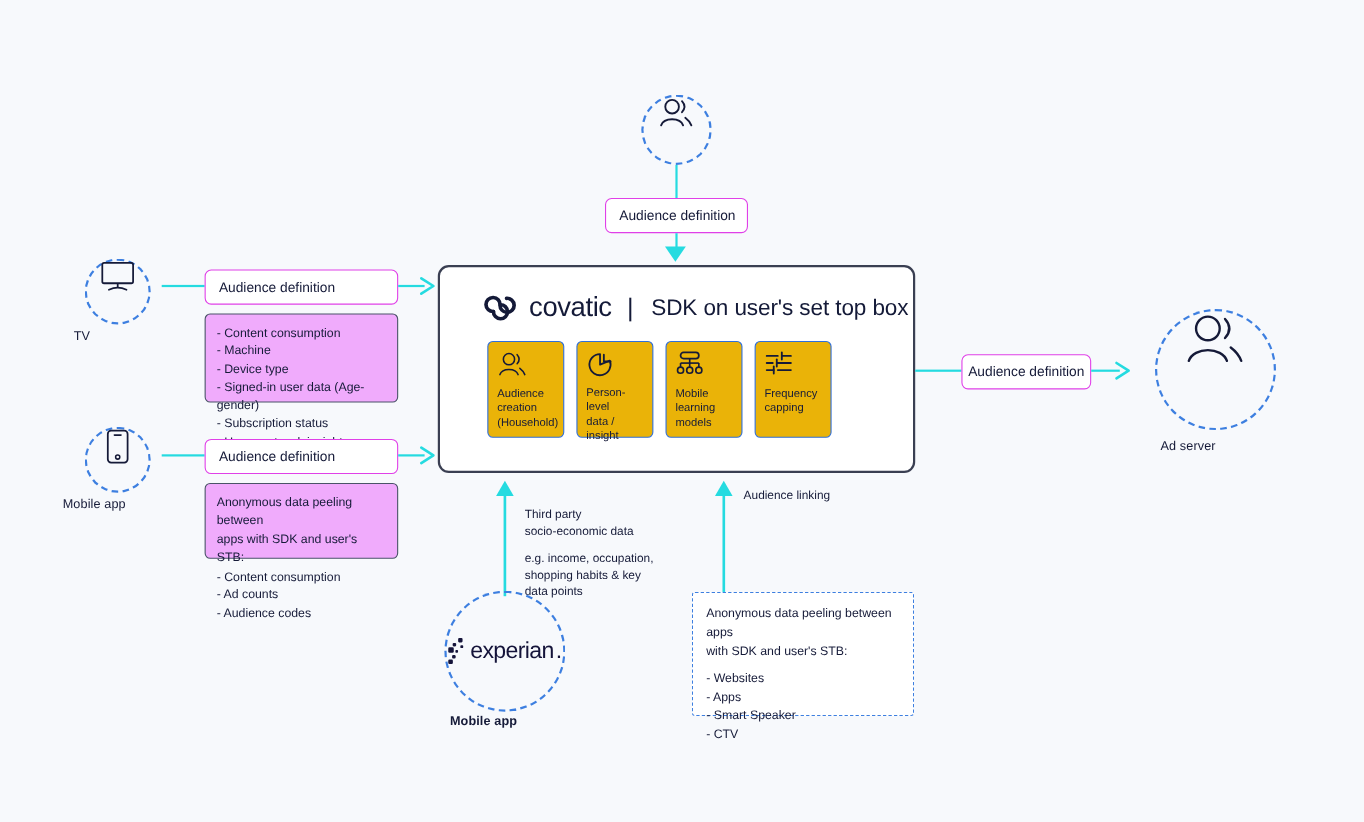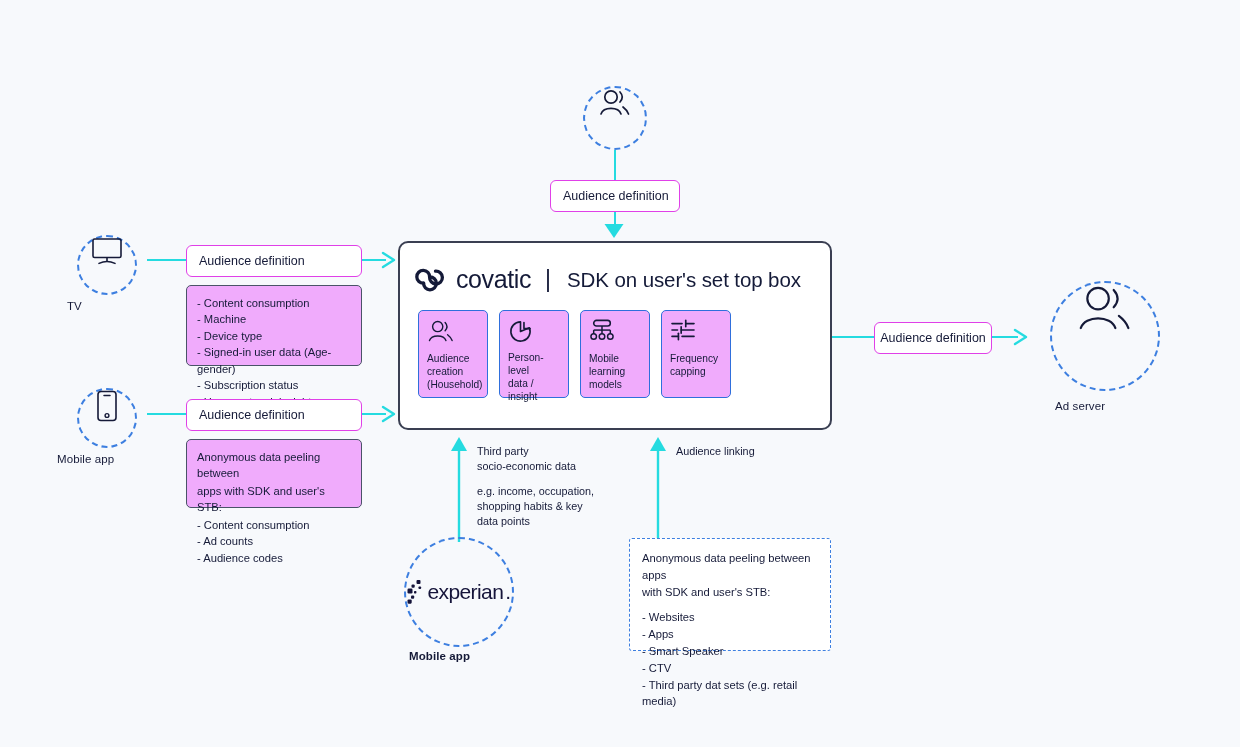--- a/index.html
+++ b/index.html
@@ -76,20 +76,21 @@
     color: #151a38;
   }
   .dashbox .gap { height: 9px; }
 
   
   .sdk-panel {
     border: 2px solid #3a3f52;
     border-radius: 10px;
     background: #ffffff;
     box-sizing: border-box;
+    padding-left: 25px;
   }
   .sdk-header {
     display: flex;
     align-items: center;
     gap: 10px;
     padding: 22px 0 0 20px;
   }
   .sdk-brand {
     font-size: 25px;
     letter-spacing: -.4px;
@@ -110,39 +111,39 @@
     display: flex;
     gap: 11px;
     padding: 16px 0 0 18px;
   }
   .card {
     width: 70px;
     height: 88px;
     border: 1.8px solid #2f6fdc;
     border-radius: 5px;
     box-sizing: border-box;
-    background: #f0abfc;
+    background: #eab308;
     padding: 8px 7px 0 8px;
     display: flex;
     flex-direction: column;
   }
   .card-icon { height: 26px; margin-bottom: 7px; }
   .card-label {
     font-size: 10.2px;
     line-height: 1.28;
     color: #151a38;
   }
 
   
   .note {
     font-size: 10.8px;
     line-height: 1.42;
     color: #151a38;
   }
-  .note .blk { margin-bottom: 9px; }
+  .note .blk { margin-bottom: 9px; margin-top: 17px; }
 
   
   .hline { background: #25dbe0; height: 2.4px; }
   .vline { background: #25dbe0; width: 2.4px; }
   svg { display: block; overflow: visible; }
 
   
   .experian-wrap { display: flex; align-items: center; gap: 2px; }
   .experian-word {
     font-size: 21px;
@@ -384,16 +385,15 @@
   <div class="abs note" style="left:676px; top:444px; width:150px;">Audience linking</div>
 
   <div class="abs dashbox" style="left:629px; top:538px; width:202px; height:113px;">
     <div>Anonymous data peeling between apps</div>
     <div>with SDK and user's STB:</div>
     <div class="gap"></div>
     <div>- Websites</div>
     <div>- Apps</div>
     <div>- Smart Speaker</div>
     <div>- CTV</div>
-    <div>- Third party dat sets (e.g. retail media)</div>
   </div>
 
 </div>
 
 </body></html>

